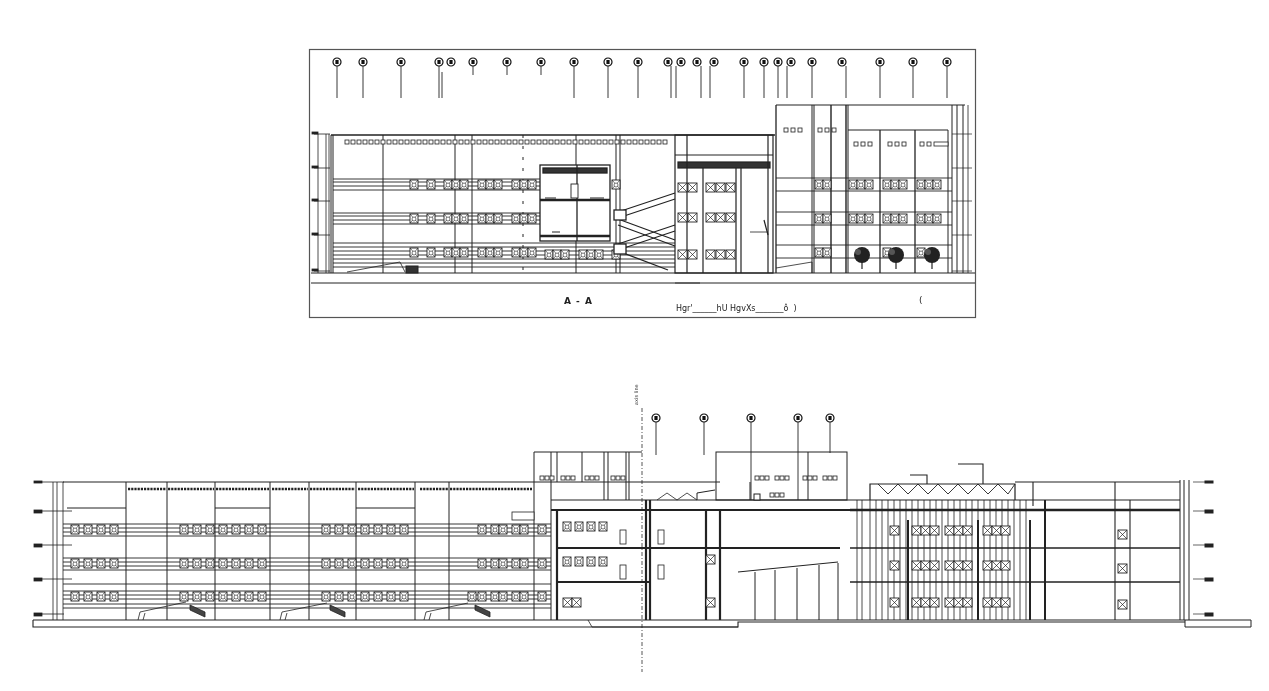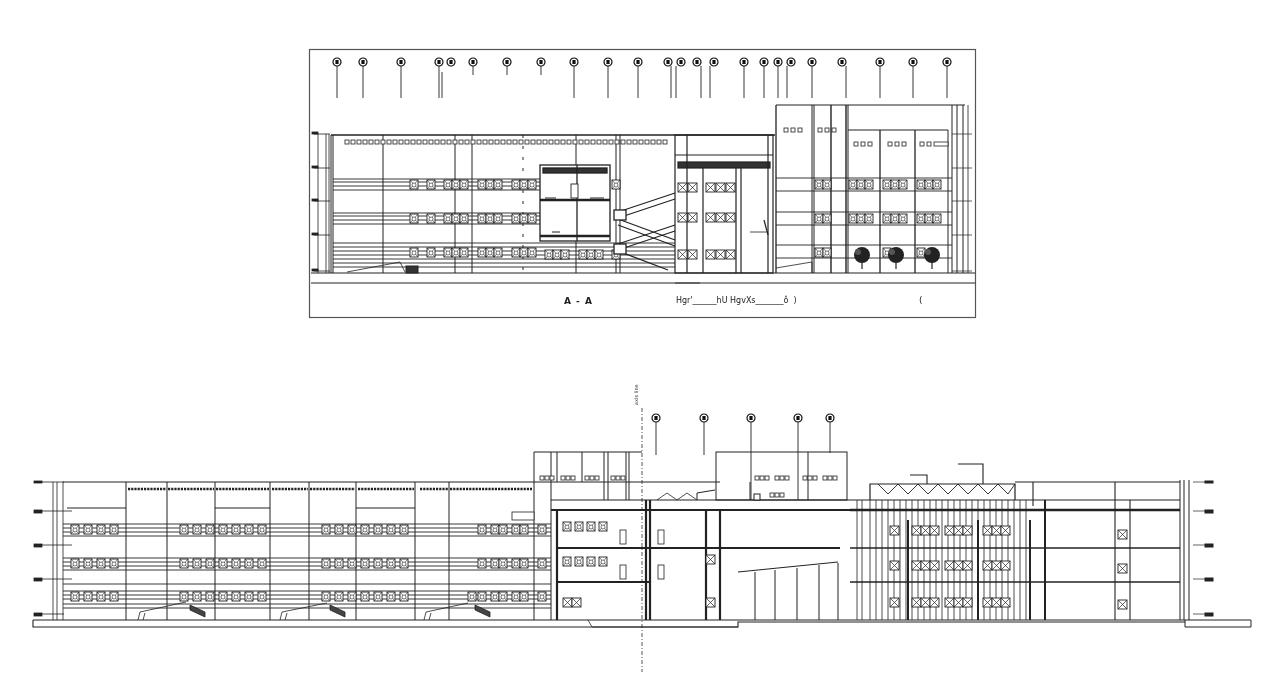--- a/index.html
+++ b/index.html
@@ -1,19 +1,19 @@
 <!DOCTYPE html>
 <html><head>
 <meta charset="utf-8">
 <style>
   html,body{margin:0;padding:0;background:#ffffff;}
   body{width:1269px;height:691px;position:relative;overflow:hidden;font-family:"Liberation Sans",sans-serif;}
   .sheet{position:absolute;left:0;top:0;width:1269px;height:691px;}
   .title-a{position:absolute;left:564px;top:296px;font-size:9px;font-weight:bold;color:#222;letter-spacing:1px;font-family:"DejaVu Sans",sans-serif;}
-  .title-b{position:absolute;left:676px;top:296px;font-size:8px;color:#222;font-family:"DejaVu Sans",sans-serif;white-space:pre;}
+  .title-b{position:absolute;left:676px;top:304px;font-size:8px;color:#222;font-family:"DejaVu Sans",sans-serif;white-space:pre;}
   .title-c{position:absolute;left:919px;top:295px;font-size:9px;color:#222;font-family:"DejaVu Sans",sans-serif;}
   .axis-tag{position:absolute;left:633px;top:405px;font-size:5px;color:#333;transform:rotate(-90deg);transform-origin:left top;font-family:"DejaVu Sans",sans-serif;white-space:nowrap;}
   svg{position:absolute;left:0;top:0;}
 </style>
 </head>
 <body>
 
 <div class="sheet">
 
 <svg width="1269" height="691" viewBox="0 0 1269 691" stroke="#222" fill="none" stroke-width="1">

